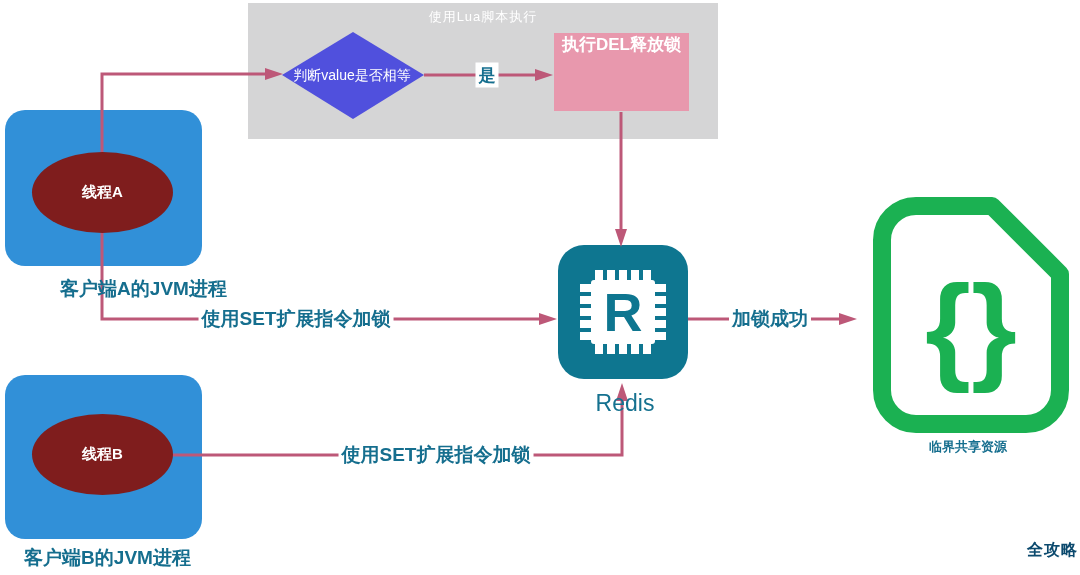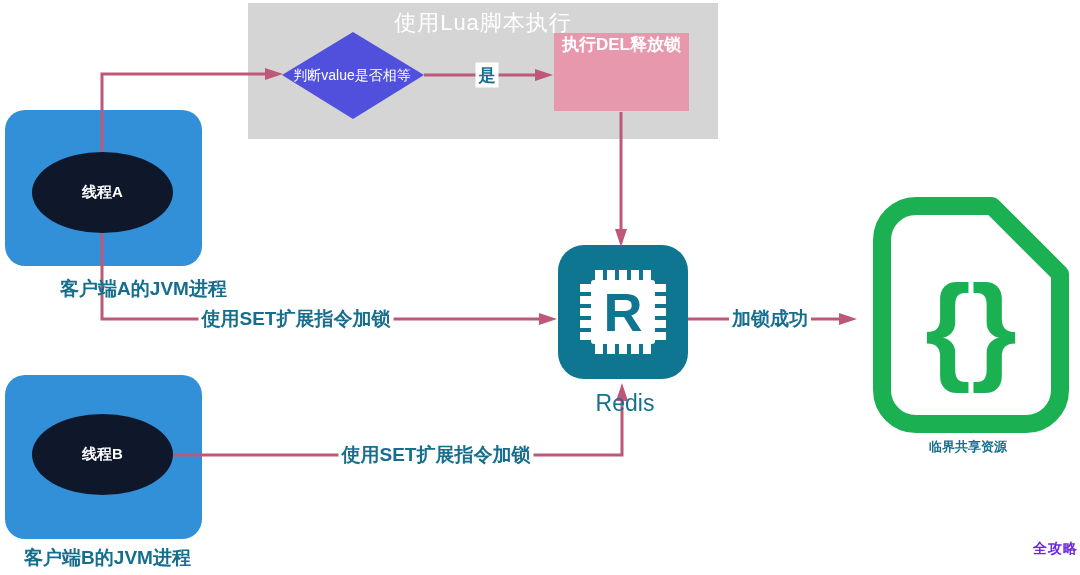--- a/index.html
+++ b/index.html
@@ -7,37 +7,37 @@
   #canvas{position:relative;width:1080px;height:575px;background:#ffffff;overflow:hidden;}
 
   
   .shape{position:absolute;z-index:1;}
   #connectors{position:absolute;left:0;top:0;z-index:3;pointer-events:none;}
   .txt{position:absolute;z-index:4;}
 
   
   .lua-box{left:248px;top:3px;width:470px;height:136px;background:#d5d5d6;}
   .lua-title{left:248px;top:8px;width:470px;text-align:center;color:#ffffff;
-             font-size:22px;letter-spacing:1px;}
+             font-size:13px;letter-spacing:1px;}
 
   
   .diamond-svg{left:278px;top:28px;}
   .diamond-label{left:281px;top:31px;width:142px;height:88px;display:flex;flex-direction:row;
                  justify-content:center;align-items:center;color:#ffffff;font-size:14px;line-height:19px;}
 
   
   .del-box{left:554px;top:33px;width:135px;height:78px;background:#e898ad;}
   .del-label{left:554px;top:33px;width:135px;height:78px;display:flex;flex-direction:row;
              justify-content:center;align-items:flex-start;color:#ffffff;font-size:17px;font-weight:bold;line-height:24px;}
 
   
   .jvm-box{width:197px;height:156px;background:#3190d8;border-radius:20px;left:5px;}
   .jvm-a{top:110px;}
   .jvm-b{top:375px;height:164px;}
-  .thread-ellipse{position:absolute;z-index:2;width:141px;height:81px;border-radius:50%;background:#0f172a;
+  .thread-ellipse{position:absolute;z-index:2;width:141px;height:81px;border-radius:50%;background:#7f1d1d;
                   display:flex;justify-content:center;align-items:center;color:#ffffff;
                   font-size:15px;font-weight:bold;left:32px;}
   .th-a{top:152px;}
   .th-b{top:414px;}
   .jvm-caption{left:0px;width:215px;text-align:center;color:#156e8e;font-size:19px;font-weight:bold;}
   .cap-a{top:276px;margin-left:36px;}
   .cap-b{top:545px;}
 
   
   .redis-svg{left:558px;top:245px;}
@@ -47,22 +47,22 @@
 
   
   .edge-label{transform:translate(-50%,-50%);background:#ffffff;color:#156e8e;
               font-size:19px;font-weight:bold;white-space:nowrap;padding:1px 3px;}
   .lbl-yes{left:487px;top:75px;font-size:17px;}
   .lbl-seta{left:296px;top:319px;}
   .lbl-setb{left:436px;top:455px;}
   .lbl-success{left:770px;top:319px;text-align:center;}
 
   
-  .watermark{left:1002px;top:540px;width:76px;text-align:right;color:#6d28d9;
-             font-size:14px;font-weight:bold;letter-spacing:1px;}
+  .watermark{left:1002px;top:540px;width:76px;text-align:right;color:#0c4a6e;
+             font-size:16px;font-weight:bold;letter-spacing:1px;}
 </style>
 </head>
 <body>
 
 <div id="canvas">
 
   <div class="shape lua-box"></div>
   <div class="txt lua-title">使用Lua脚本执行</div>
 
   <svg class="shape diamond-svg" width="150" height="95">

